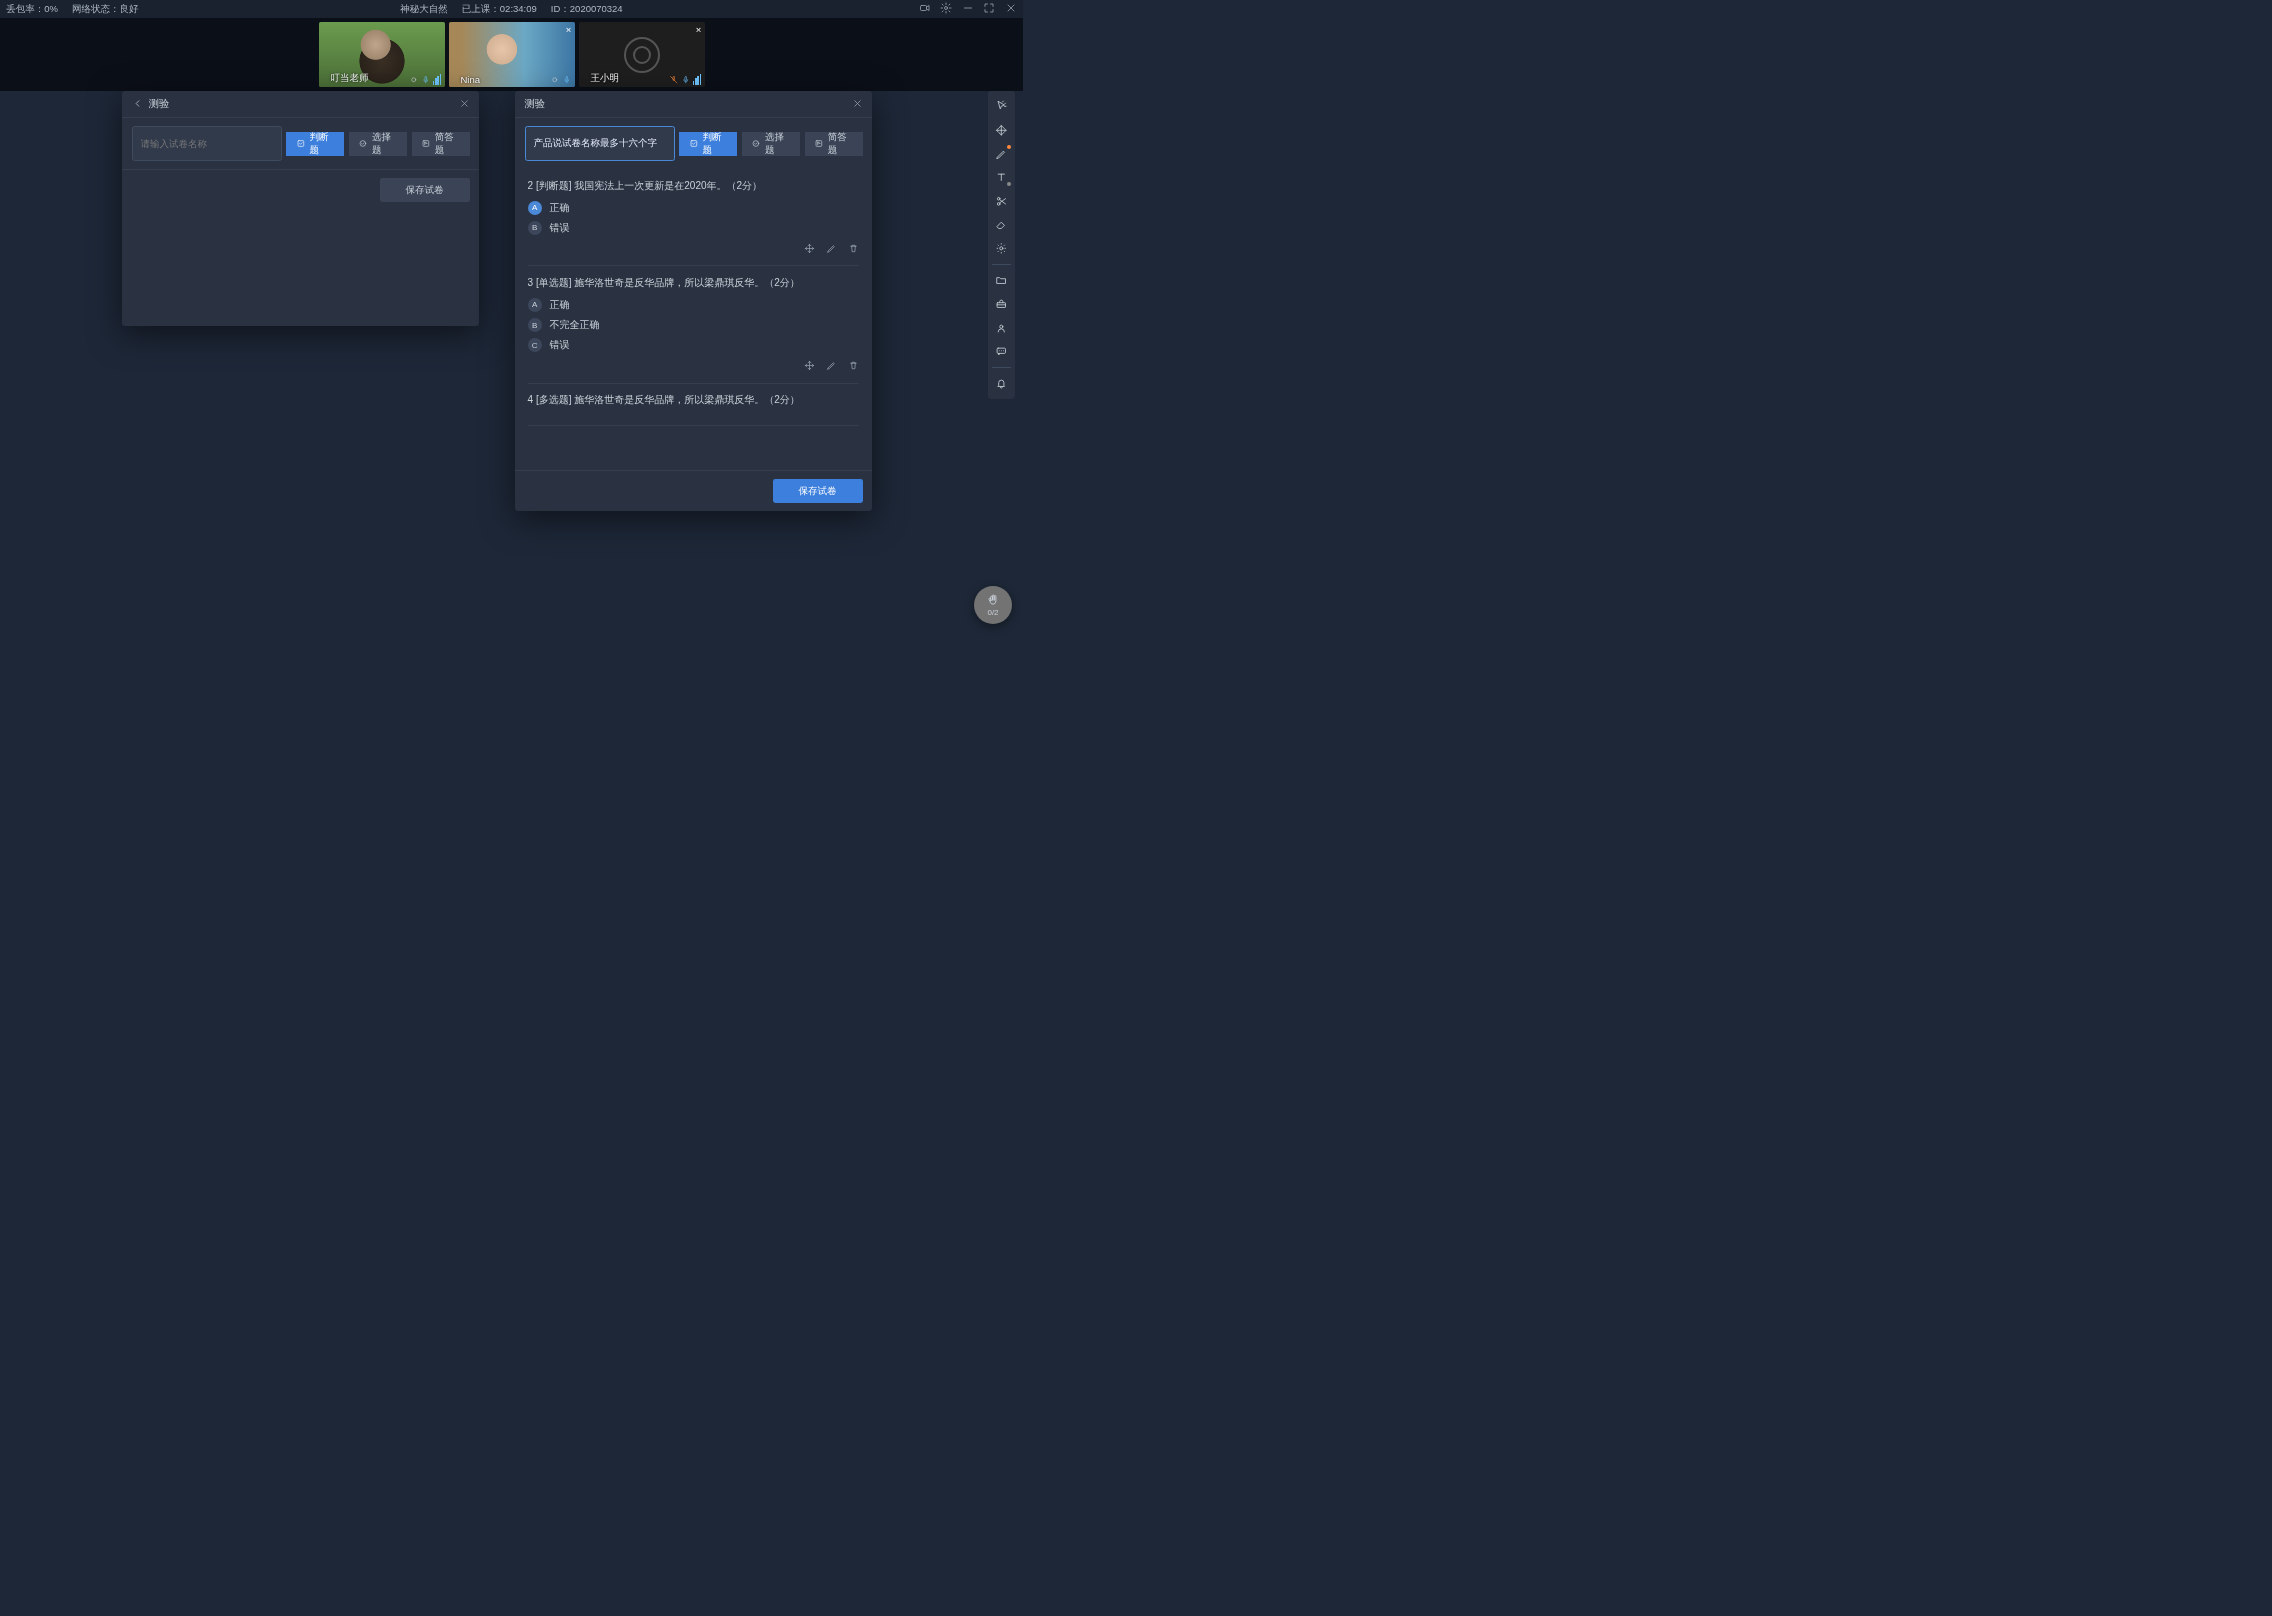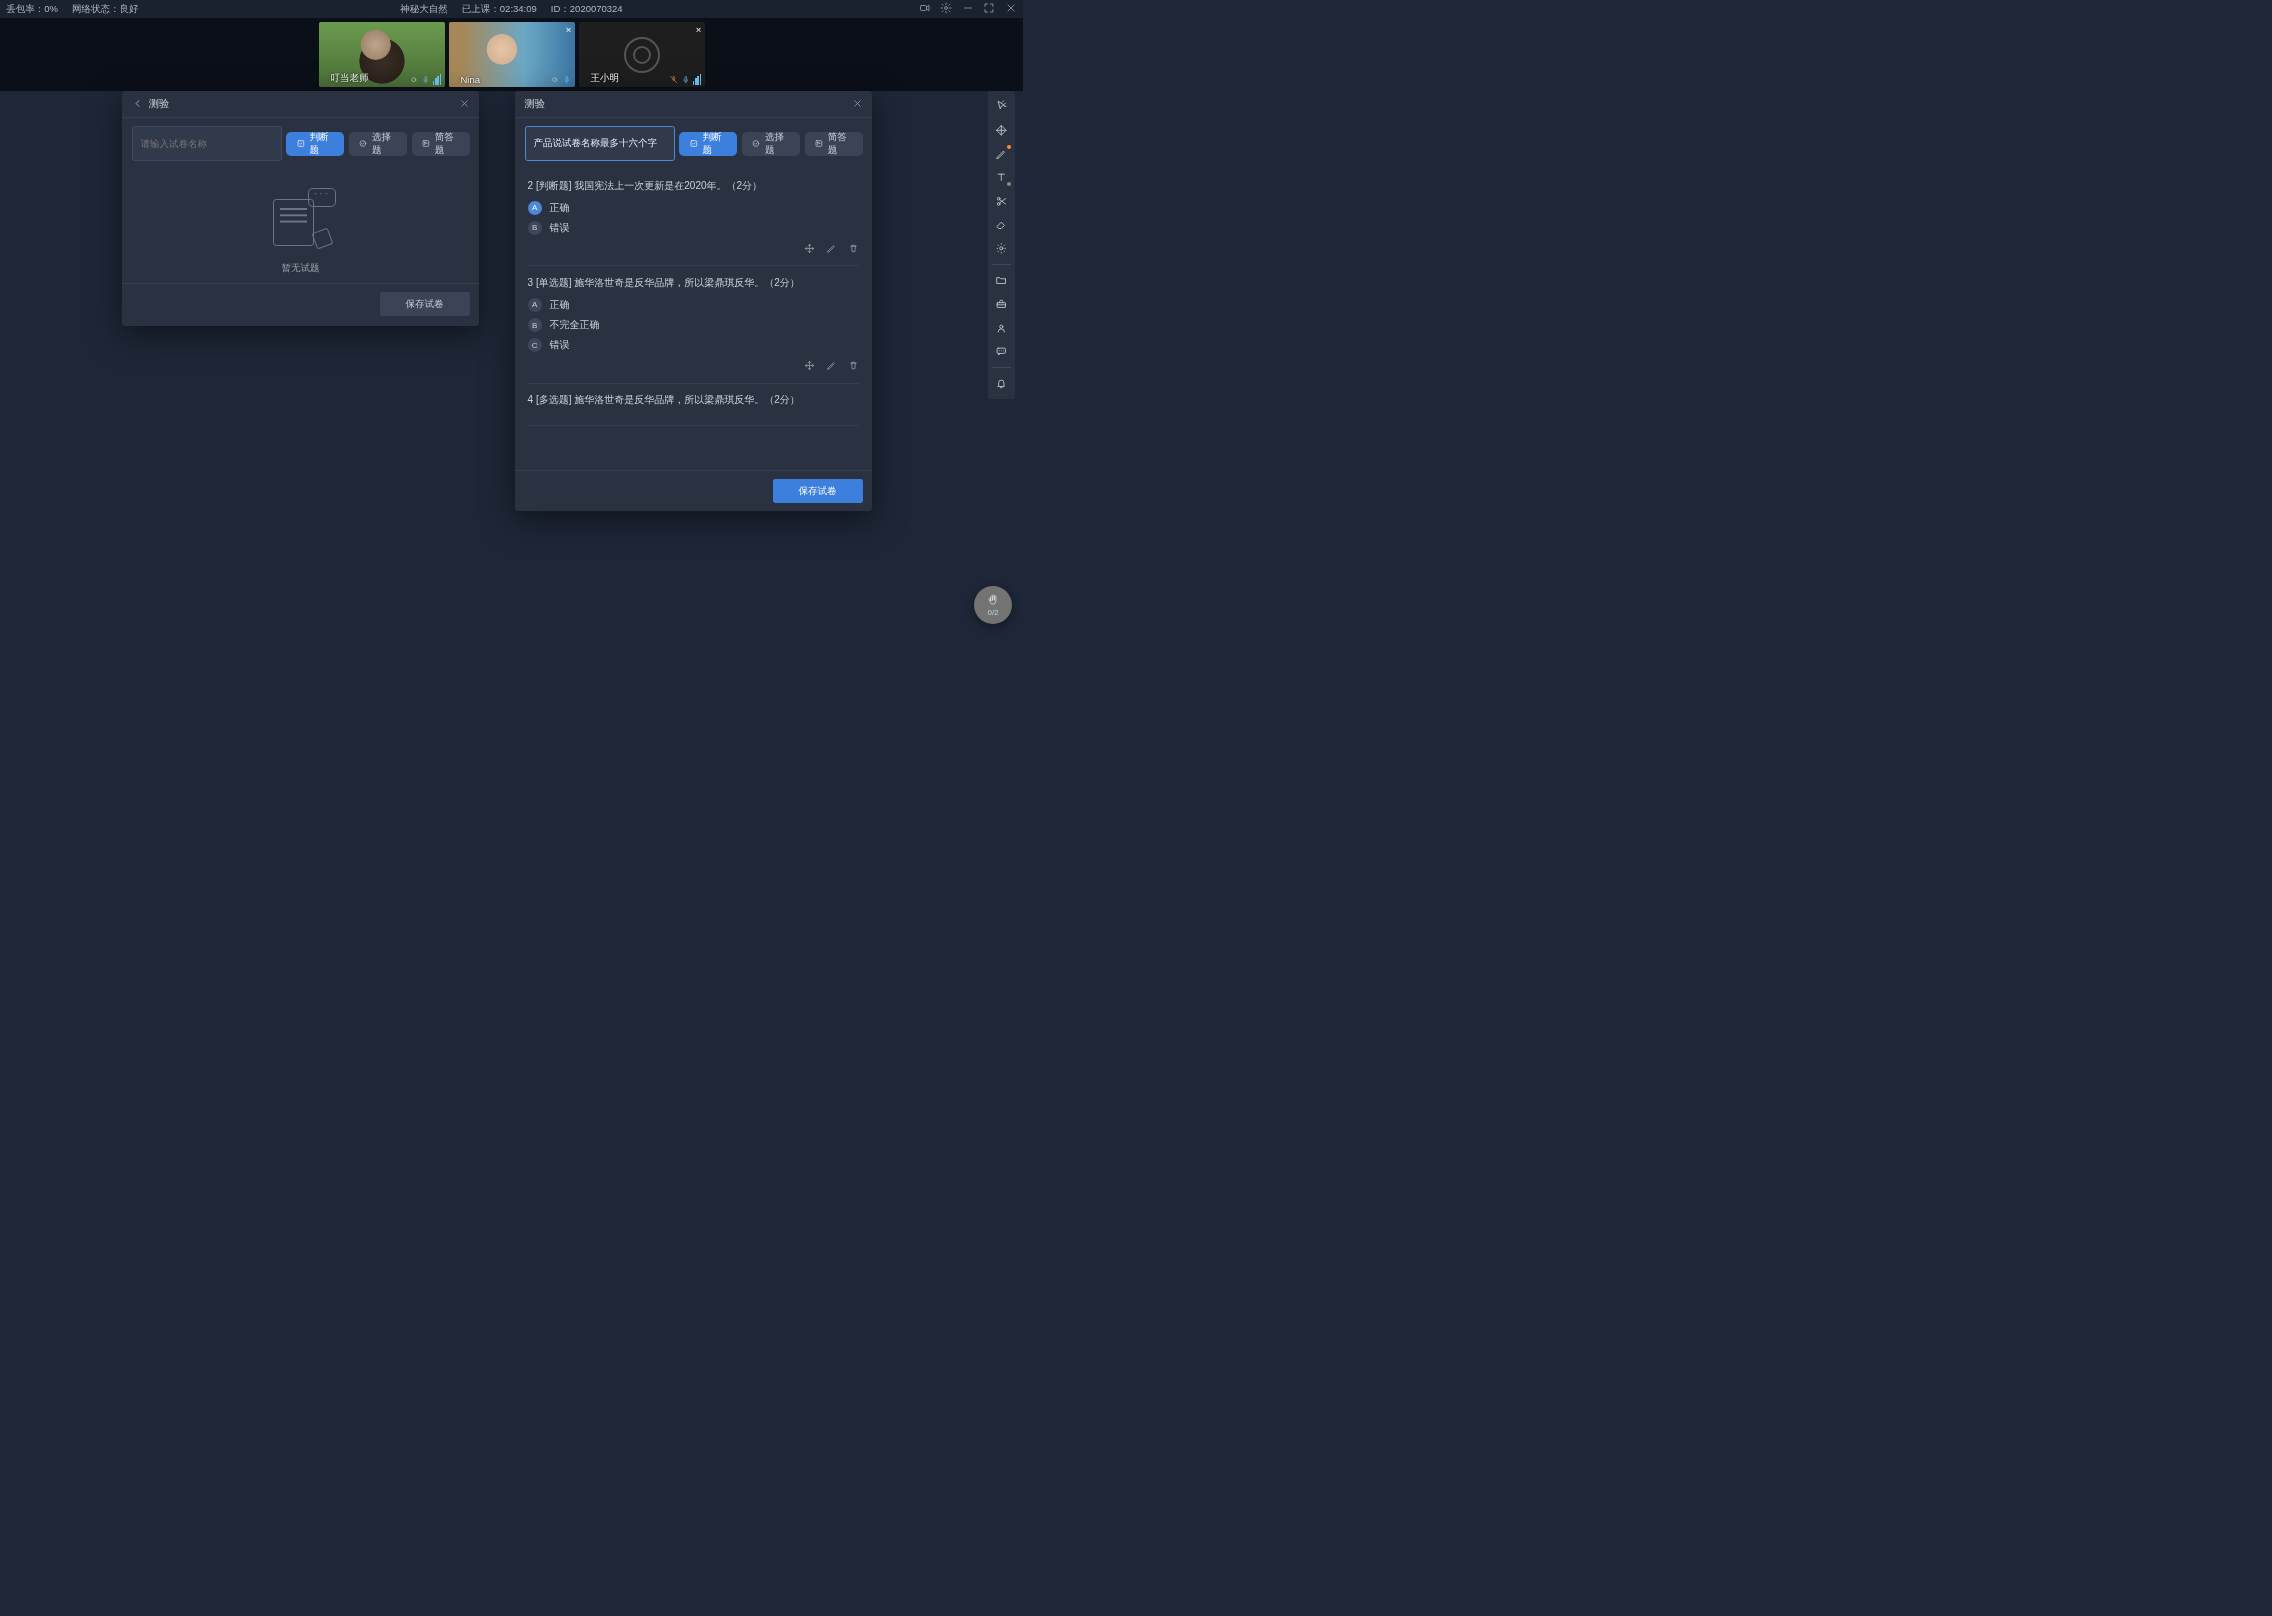--- a/index.html
+++ b/index.html
@@ -36,21 +36,21 @@
 .panel.left { left: 122px; top: 227px; width: 357px; height: 235px; }
 .panel.right { left: 515px; top: 227px; width: 357px; height: 420px; display:flex; flex-direction:column; }
 .panel .phdr { height: 27px; display:flex; align-items:center; padding: 0 9.5px; font-size: 10.3px; border-bottom: 0.8px solid #353e4f; }
 .panel .phdr .back { margin-right: 6.3px; cursor:pointer; }
 .panel .phdr .ttl { flex:1; }
 .panel .phdr .pclose { cursor:pointer; color:#9aa6b2; }
 
 .panel .toolbar { display:flex; gap:4.7px; padding: 8px 9.5px; align-items:center; }
 .nameinput { flex:1; height:35px; background: #313a4b; border:0.8px solid #3e4a5e; border-radius:2.4px; padding:0 8px; color:#c9d1d9; font-size:9.5px; }
 .nameinput.filled { border: 0.8px solid #4a88d8; color:#e6eefc; }
-.tbtn { height:24px; padding: 0 9.5px; border-radius:5px; display:flex; align-items:center; gap:4px; font-size:9.5px; cursor:pointer; background:#3a4456; color:#c9d1d9; }
+.tbtn { height:24px; padding: 0 9.5px; border-radius:0; display:flex; align-items:center; gap:4px; font-size:9.5px; cursor:pointer; background:#3a4456; color:#c9d1d9; }
 .tbtn.primary { background:#3d7fdc; color:#fff; }
 .tbtn svg { width:11px; height:11px; }
 
 
 .empty { flex:1; display:flex; flex-direction:column; align-items:center; justify-content:center; gap:11px; color:#9aa6b2; font-size:9.5px; padding: 19px 0 8px; }
 .empty-ill { width:71px; height:63px; position:relative; }
 .empty-ill .doc { position:absolute; left:8px; top:11px; width:41px; height:47px; border:1.6px solid #6a7486; border-radius:3.2px; }
 .empty-ill .doc::before { content:""; position:absolute; top:8px; left:6.3px; right:6.3px; height:1.6px; background:#6a7486; box-shadow:0 6.3px 0 #6a7486,0 12.6px 0 #6a7486; }
 .empty-ill .speech { position:absolute; right:0; top:0; width:28px; height:19px; border:1.6px solid #6a7486; border-radius:4.7px; }
 .empty-ill .speech::after { content:"···"; position:absolute; top:-1.6px; left:4.7px; color:#6a7486; font-size:11px; letter-spacing:1.6px; }
@@ -213,28 +213,20 @@
           <span>选择题</span>
         </div>
       <div class="tbtn">
           <svg viewBox="0 0 24 24">
             <rect class="stroke" x="5" y="5" width="14" height="14" rx="2"></rect>
             <path class="stroke" d="M9 9v6M9 9h4M12 12h3"></path>
           </svg>
           <span>简答题</span>
         </div>
     </div>
-    <div class="empty">
-      <div class="empty-ill">
-        <div class="speech"></div>
-          <div class="doc"></div>
-          <div class="pen"></div>
-      </div>
-      <span>暂无试题</span>
-    </div>
     <div class="footer">
       <span class="btn sec">保存试卷</span>
     </div>
   </div>
 
   <div class="panel right" style="top:0;">
     <div class="phdr">
       <span class="ttl">测验</span>
       <span class="pclose"><svg viewBox="0 0 24 24" width="11" height="11">
             <path class="stroke" d="M6 6l12 12M18 6L6 18"></path>

